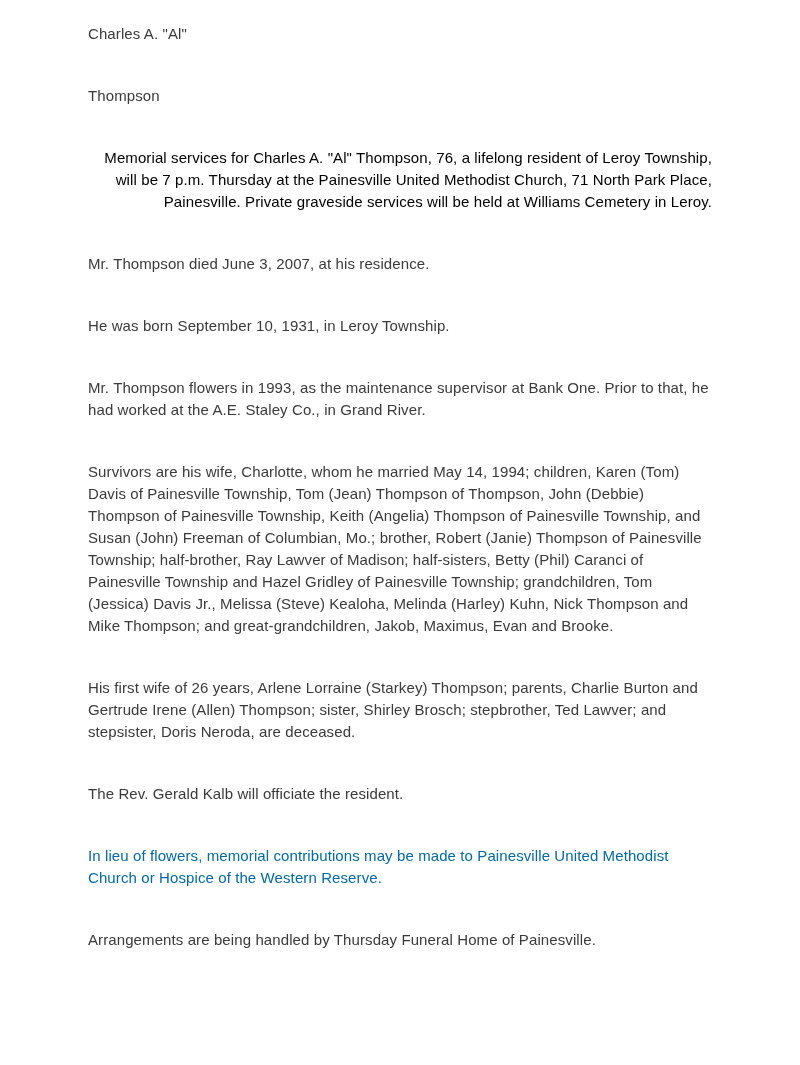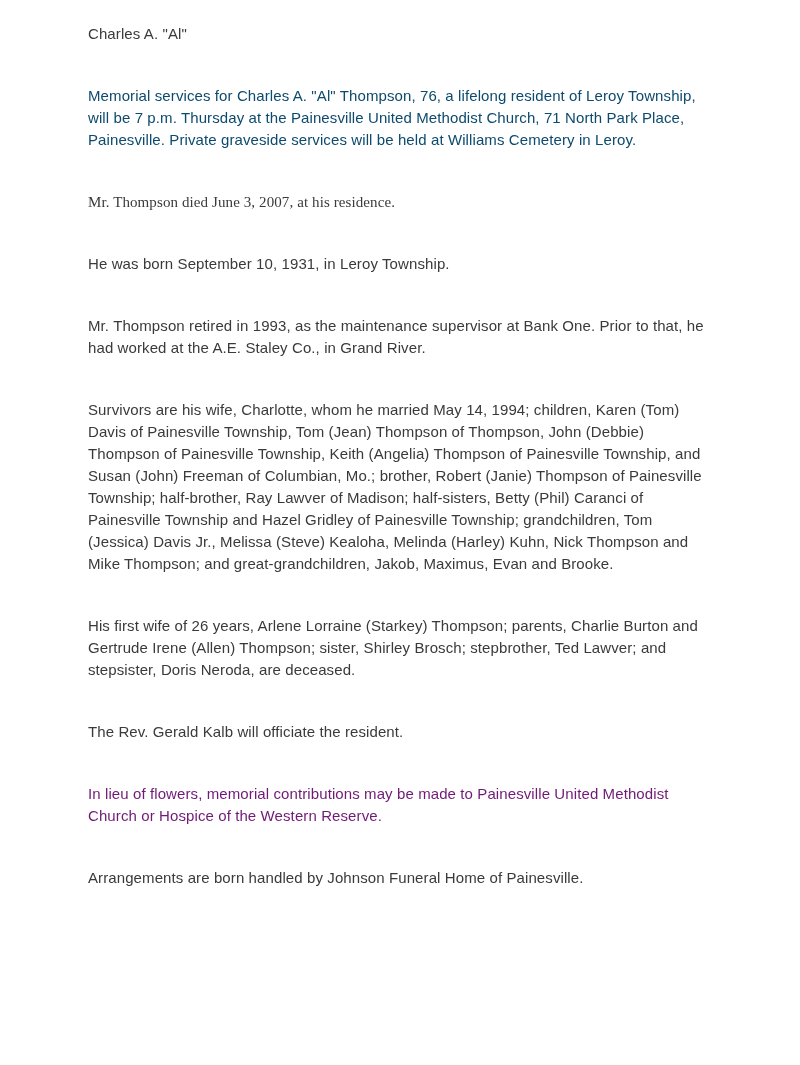--- a/index.html
+++ b/index.html
@@ -31,23 +31,24 @@
   .doc p:last-child {
     margin-bottom: 0;
   }
 </style>
 </head>
 <body style="background: rgb(255, 255, 255);">
 
 <div class="page">
   <div class="doc">
     <p style="color: rgb(58, 58, 58);">Charles A. "Al"</p>
-    <p style="color: #0c4a6e;">Memorial services for Charles A. "Al" Thompson, 76, a lifelong resident of Leroy Township, will be 7 p.m. Thursday at the Painesville United Methodist Church, 71 North Park Place, Painesville. Private graveside services will be held at Williams Cemetery in Leroy.</p>
-    <p style="color: rgb(58, 58, 58); font-family: Liberation Serif, serif;">Mr. Thompson died June 3, 2007, at his residence.</p>
+    <p style="color: rgb(58, 58, 58);">Thompson</p>
+    <p style="color: #000000; text-align: right;">Memorial services for Charles A. "Al" Thompson, 76, a lifelong resident of Leroy Township, will be 7 p.m. Thursday at the Painesville United Methodist Church, 71 North Park Place, Painesville. Private graveside services will be held at Williams Cemetery in Leroy.</p>
+    <p style="color: rgb(58, 58, 58);">Mr. Thompson died June 3, 2007, at his residence.</p>
     <p style="color: rgb(58, 58, 58);">He was born September 10, 1931, in Leroy Township.</p>
-    <p style="color: rgb(58, 58, 58);">Mr. Thompson retired in 1993, as the maintenance supervisor at Bank One. Prior to that, he had worked at the A.E. Staley Co., in Grand River.</p>
+    <p style="color: rgb(58, 58, 58);">Mr. Thompson flowers in 1993, as the maintenance supervisor at Bank One. Prior to that, he had worked at the A.E. Staley Co., in Grand River.</p>
     <p style="color: rgb(58, 58, 58);">Survivors are his wife, Charlotte, whom he married May 14, 1994; children, Karen (Tom) Davis of Painesville Township, Tom (Jean) Thompson of Thompson, John (Debbie) Thompson of Painesville Township, Keith (Angelia) Thompson of Painesville Township, and Susan (John) Freeman of Columbian, Mo.; brother, Robert (Janie) Thompson of Painesville Township; half-brother, Ray Lawver of Madison; half-sisters, Betty (Phil) Caranci of Painesville Township and Hazel Gridley of Painesville Township; grandchildren, Tom (Jessica) Davis Jr., Melissa (Steve) Kealoha, Melinda (Harley) Kuhn, Nick Thompson and Mike Thompson; and great-grandchildren, Jakob, Maximus, Evan and Brooke.</p>
     <p style="color: rgb(58, 58, 58);">His first wife of 26 years, Arlene Lorraine (Starkey) Thompson; parents, Charlie Burton and Gertrude Irene (Allen) Thompson; sister, Shirley Brosch; stepbrother, Ted Lawver; and stepsister, Doris Neroda, are deceased.</p>
     <p style="color: rgb(58, 58, 58);">The Rev. Gerald Kalb will officiate the resident.</p>
-    <p style="color: #701a75;">In lieu of flowers, memorial contributions may be made to Painesville United Methodist Church or Hospice of the Western Reserve.</p>
-    <p style="color: rgb(58, 58, 58);">Arrangements are born handled by Johnson Funeral Home of Painesville.</p>
+    <p style="color: #0369a1;">In lieu of flowers, memorial contributions may be made to Painesville United Methodist Church or Hospice of the Western Reserve.</p>
+    <p style="color: rgb(58, 58, 58);">Arrangements are being handled by Thursday Funeral Home of Painesville.</p>
   </div>
 </div>
 
 </body></html>

